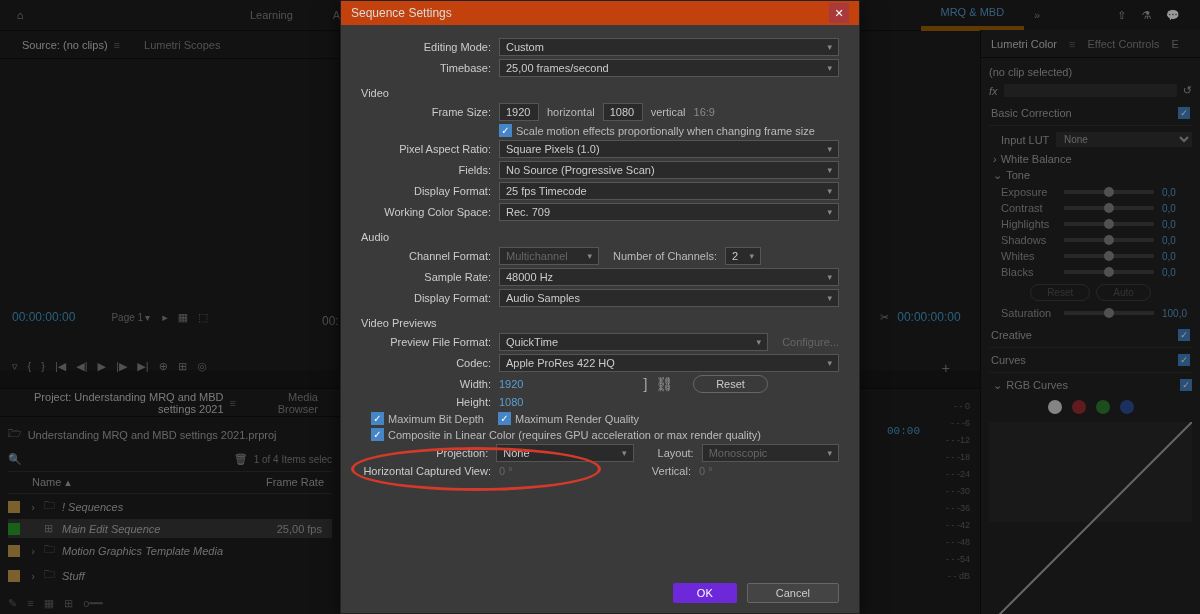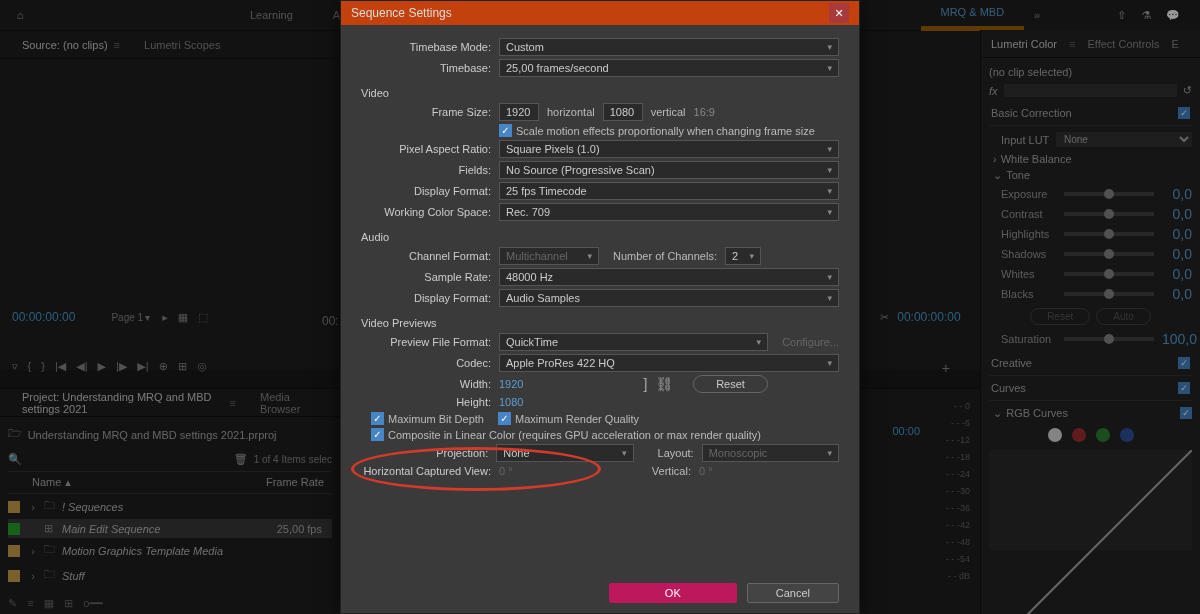--- a/index.html
+++ b/index.html
@@ -10,21 +10,21 @@
 .topbar .home { width: 20px; height: 20px; display: flex; align-items: center; justify-content: center; color: #aaa; }
 .topbar .tab { padding: 8px 20px; color: #888; cursor: pointer; }
 .topbar .tab.active { color: #5a9fd4; border-bottom: 6px solid #a16207; }
 .topbar .overflow { padding: 0 10px; color: #888; }
 .topbar .icons { display: flex; gap: 15px; margin-left: auto; padding-right: 10px; }
 
 
 .panelrow { height: 340px; display: flex; background: #1e1e1e; border-top: 1px solid #111; }
 .source-panel { width: 340px; border-right: 1px solid #111; }
 .panel-header { height: 28px; display: flex; align-items: center; padding: 0 10px; font-size: 11px; color: #888; border-bottom: 1px solid #111; }
-.panel-header .tab { padding: 0 12px; height: 100%; display: flex; align-items: center; }
+.panel-header .tab { padding: 0 12px; height: 100%; display: flex; align-items: center; text-align: right; }
 .panel-header .tab.active { color: #ccc; }
 .panel-header .menu-icon { margin-left: 6px; color: #666; }
 .source-controls { position: absolute; left: 12px; top: 310px; display: flex; align-items: center; gap: 6px; }
 .tc { color: #4a9fd4; font-size: 12px; }
 .pagebtn { display: flex; align-items: center; gap: 2px; color: #888; font-size: 10px; margin-left: 30px; }
 .playbar { position: absolute; left: 12px; top: 360px; display: flex; gap: 10px; color: #888; }
 .playbar span { cursor: pointer; }
 
 
 .program-panel { flex: 1; background: #1e1e1e; position: relative; }
@@ -36,21 +36,21 @@
 .lumetri-panel { width: 220px; background: #232323; border-left: 1px solid #111; position: absolute; right: 0; top: 30px; bottom: 0; }
 .lumetri-header { height: 28px; display: flex; align-items: center; padding: 0 10px; color: #ccc; border-bottom: 1px solid #111; font-size: 11px; }
 .lumetri-header .tabtxt { margin-right: 12px; }
 .lumetri-body { padding: 8px; font-size: 11px; color: #aaa; }
 .lum-row { display: flex; align-items: center; margin: 4px 0; }
 .lum-section { padding: 6px 2px; border-bottom: 1px solid #333; display: flex; justify-content: space-between; align-items: center; }
 .lum-slider-row { display: flex; align-items: center; justify-content: space-between; margin: 4px 0 4px 12px; }
 .lum-slider-row .label { width: 55px; color: #999; }
 .lum-slider { flex: 1; height: 4px; background: #444; position: relative; margin: 0 8px; }
 .lum-slider .knob { position: absolute; left: 50%; top: -3px; width: 10px; height: 10px; background: #888; border-radius: 50%; transform: translateX(-50%); }
-.lum-val { width: 30px; text-align: right; color: #5a9fd4; font-size: 14px; }
+.lum-val { width: 30px; color: #5a9fd4; font-size: 10px; }
 .lum-btns { display: flex; gap: 6px; justify-content: center; margin: 6px 0;}
 .lum-btn { border: 1px solid #444; border-radius: 10px; padding: 2px 16px; color: #555; font-size: 10px;}
 .checkbox-sm { width: 12px; height: 12px; background: #4686c6; display: inline-flex; align-items: center; justify-content: center; color: #fff; font-size: 9px;}
 .lum-select { flex: 1; background: #333; border: none; color: #aaa; font-size: 10px; padding: 1px 4px; }
 .color-dots { display: flex; gap: 10px; justify-content: center; margin: 8px 0;}
 .dot { width: 14px; height: 14px; border-radius: 50%; }
 .curves-box { height: 100px; background: #2a2a2a; position: relative; margin: 4px 0;}
 .curves-box .diag { position: absolute; left: 0; bottom: 0; right: 0; top: 0; }
 
 
@@ -69,38 +69,38 @@
 .proj-row .icon { width: 14px; margin: 0 4px; color: #888;}
 .proj-row .label { color: #bbb; font-style: italic; }
 .proj-row .fps { margin-left: auto; margin-right: 10px; color: #aaa; }
 .proj-row.selected { background: #3a3a3a; }
 .proj-footer { position: absolute; bottom: 4px; left: 8px; display: flex; gap: 10px; color: #666; }
 
 
 .timeline-panel { position: absolute; left: 340px; top: 388px; right: 220px; bottom: 0; background: #1e1e1e; border-top: 1px solid #111; border-left: 1px solid #111;}
 .tl-ruler { position: absolute; right: 10px; top: 12px; font-size: 9px; color: #666; text-align: right; }
 .tl-ruler div { height: 17px; }
-.tl-tc { position: absolute; right: 60px; top: 36px; color: #4a9fd4; font-size: 11px;}
+.tl-tc { position: absolute; right: 60px; top: 36px; color: #4a9fd4; font-size: 11px; font-family: Liberation Mono, monospace;}
 
 
 .modal-backdrop { position: absolute; inset: 0; background: rgba(0,0,0,0.4); }
 .modal { position: absolute; left: 340px; top: 0; width: 520px; height: 614px; background: #3a3a3a; border: 1px solid #222; box-shadow: 0 4px 20px rgba(0,0,0,0.6); }
 .modal-title { height: 24px; background: #c2410c; display: flex; align-items: center; padding: 0 10px; color: #ddd; font-size: 12px; }
 .modal-close { margin-left: auto; width: 20px; height: 20px; background: #aa3a3a; color: #fff; display: flex; align-items: center; justify-content: center; cursor: pointer; font-size: 11px;}
 .modal-body { padding: 10px 20px; color: #bbb; font-size: 11px; overflow: auto; height: calc(100% - 24px); }
 .form-row { display: flex; align-items: center; margin: 3px 0; }
 .form-row .flabel { width: 130px; text-align: right; margin-right: 8px; color: #ccc; font-size: 11px;}
 .form-row .wide { flex: 1; }
 .fselect { background: #2a2a2a; border: 1px solid #555; color: #ccc; padding: 2px 6px; font-size: 11px; display: flex; align-items: center; justify-content: space-between; }
 .fselect .caret { color: #888; font-size: 9px;}
 .finput { background: #2a2a2a; border: 1px solid #555; color: #ccc; padding: 2px 6px; font-size: 11px; width: 40px;}
 .section-label { color: #ccc; margin: 10px 0 4px 0; font-size: 11px; }
 .checkbox { width: 13px; height: 13px; background: #4686c6; display: inline-flex; align-items: center; justify-content: center; color: #fff; font-size: 10px; margin-right: 4px;}
 .modal-buttons { position: absolute; bottom: 10px; right: 20px; display: flex; gap: 10px; }
-.btn-ok { background: #be185d; color: #fff; border: none; padding: 3px 56px; border-radius: 2px; font-size: 11px;}
+.btn-ok { background: #6d28d9; color: #fff; border: none; padding: 3px 24px; border-radius: 2px; font-size: 11px;}
 .btn-cancel { background: #444; color: #ccc; border: 1px solid #666; padding: 3px 28px; border-radius: 2px; font-size: 11px;}
 .btn-reset { background: transparent; border: 1px solid #666; color: #ccc; border-radius: 10px; padding: 2px 22px; font-size: 11px;}
 .btn-config { background: transparent; border: none; color: #666; font-size: 11px;}
 .blue-val { color: #5a9fd4; font-size: 11px; }
 .disabled { color: #666; }
 .ellipse-highlight { position: absolute; border: 3px solid #d43a2a; border-radius: 50%; pointer-events: none; }
 .link-icon { font-size: 14px; color: #aaa; }
 </style>
 </head>
 <body>
@@ -347,21 +347,21 @@
 
 <div class="modal-backdrop"></div>
 
 <div class="modal">
   <div class="modal-title">
     <span>Sequence Settings</span>
     <span class="modal-close">✕</span>
   </div>
   <div class="modal-body">
     <div class="form-row">
-      <span class="flabel">Timebase Mode:</span>
+      <span class="flabel">Editing Mode:</span>
       <div class="fselect wide">
           <span>Custom</span>
           <span class="caret">▾</span>
         </div>
     </div>
     <div class="form-row">
       <span class="flabel">Timebase:</span>
       <div class="fselect wide">
           <span>25,00  frames/second</span>
           <span class="caret">▾</span>

